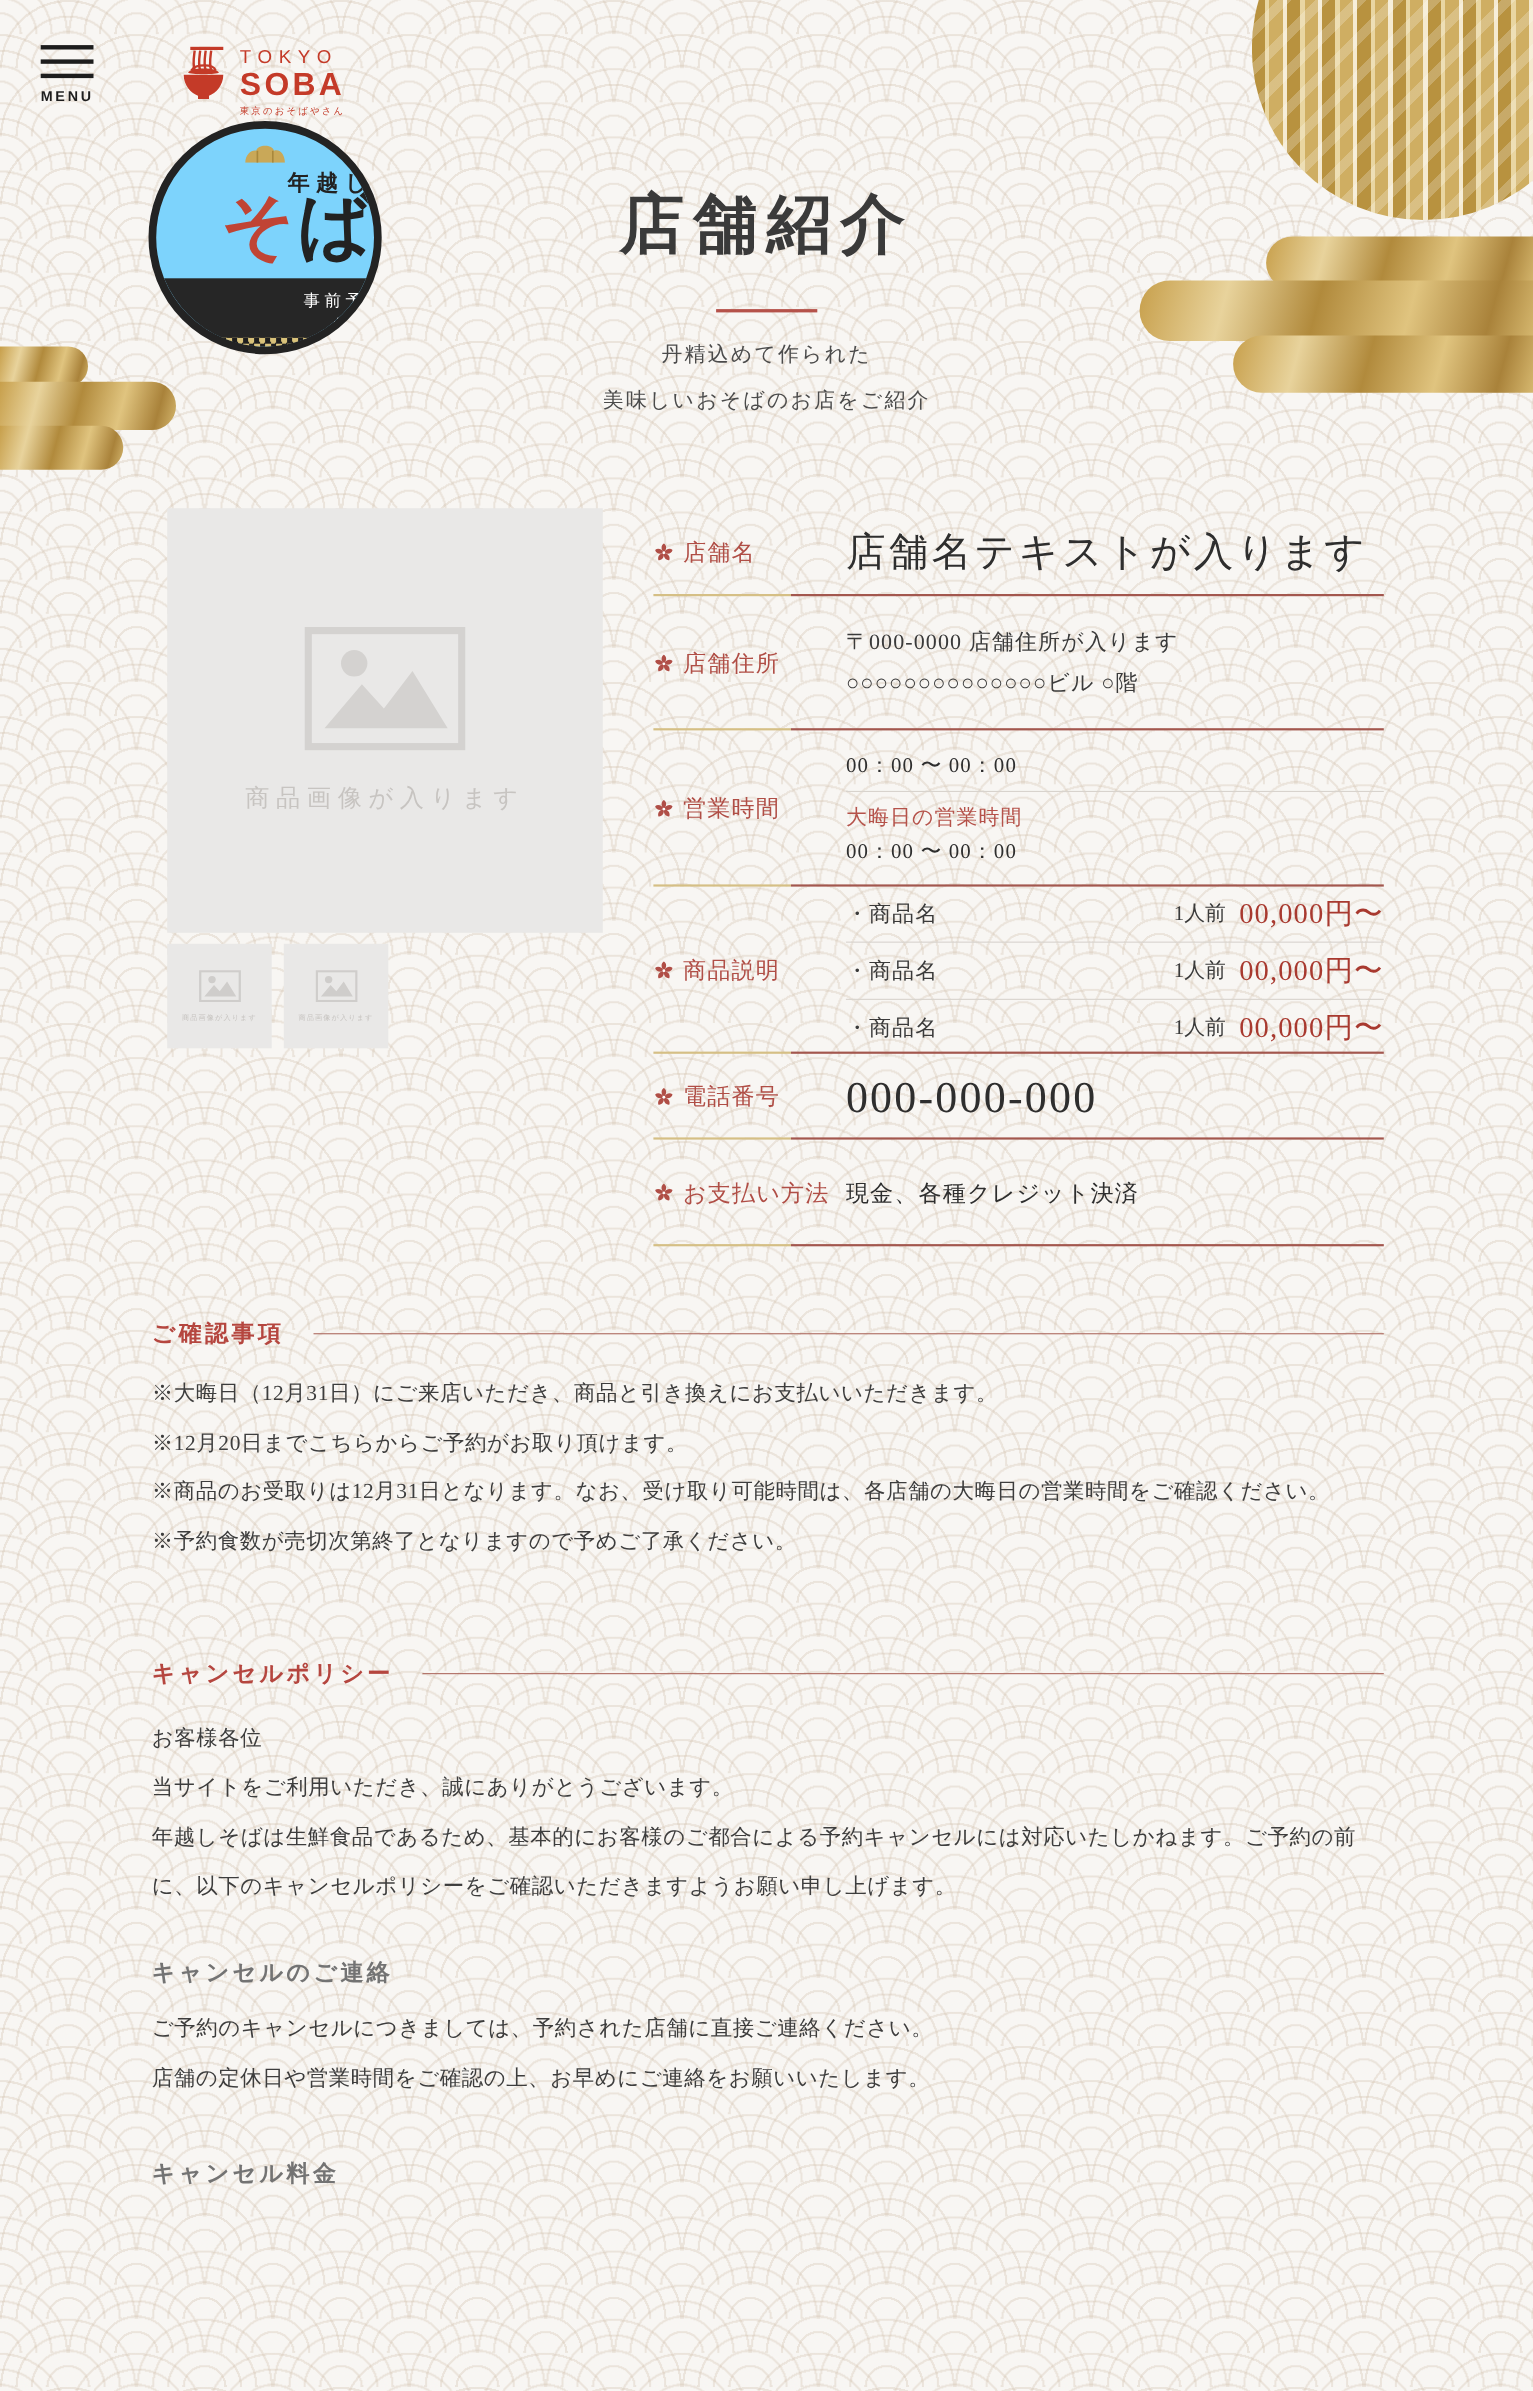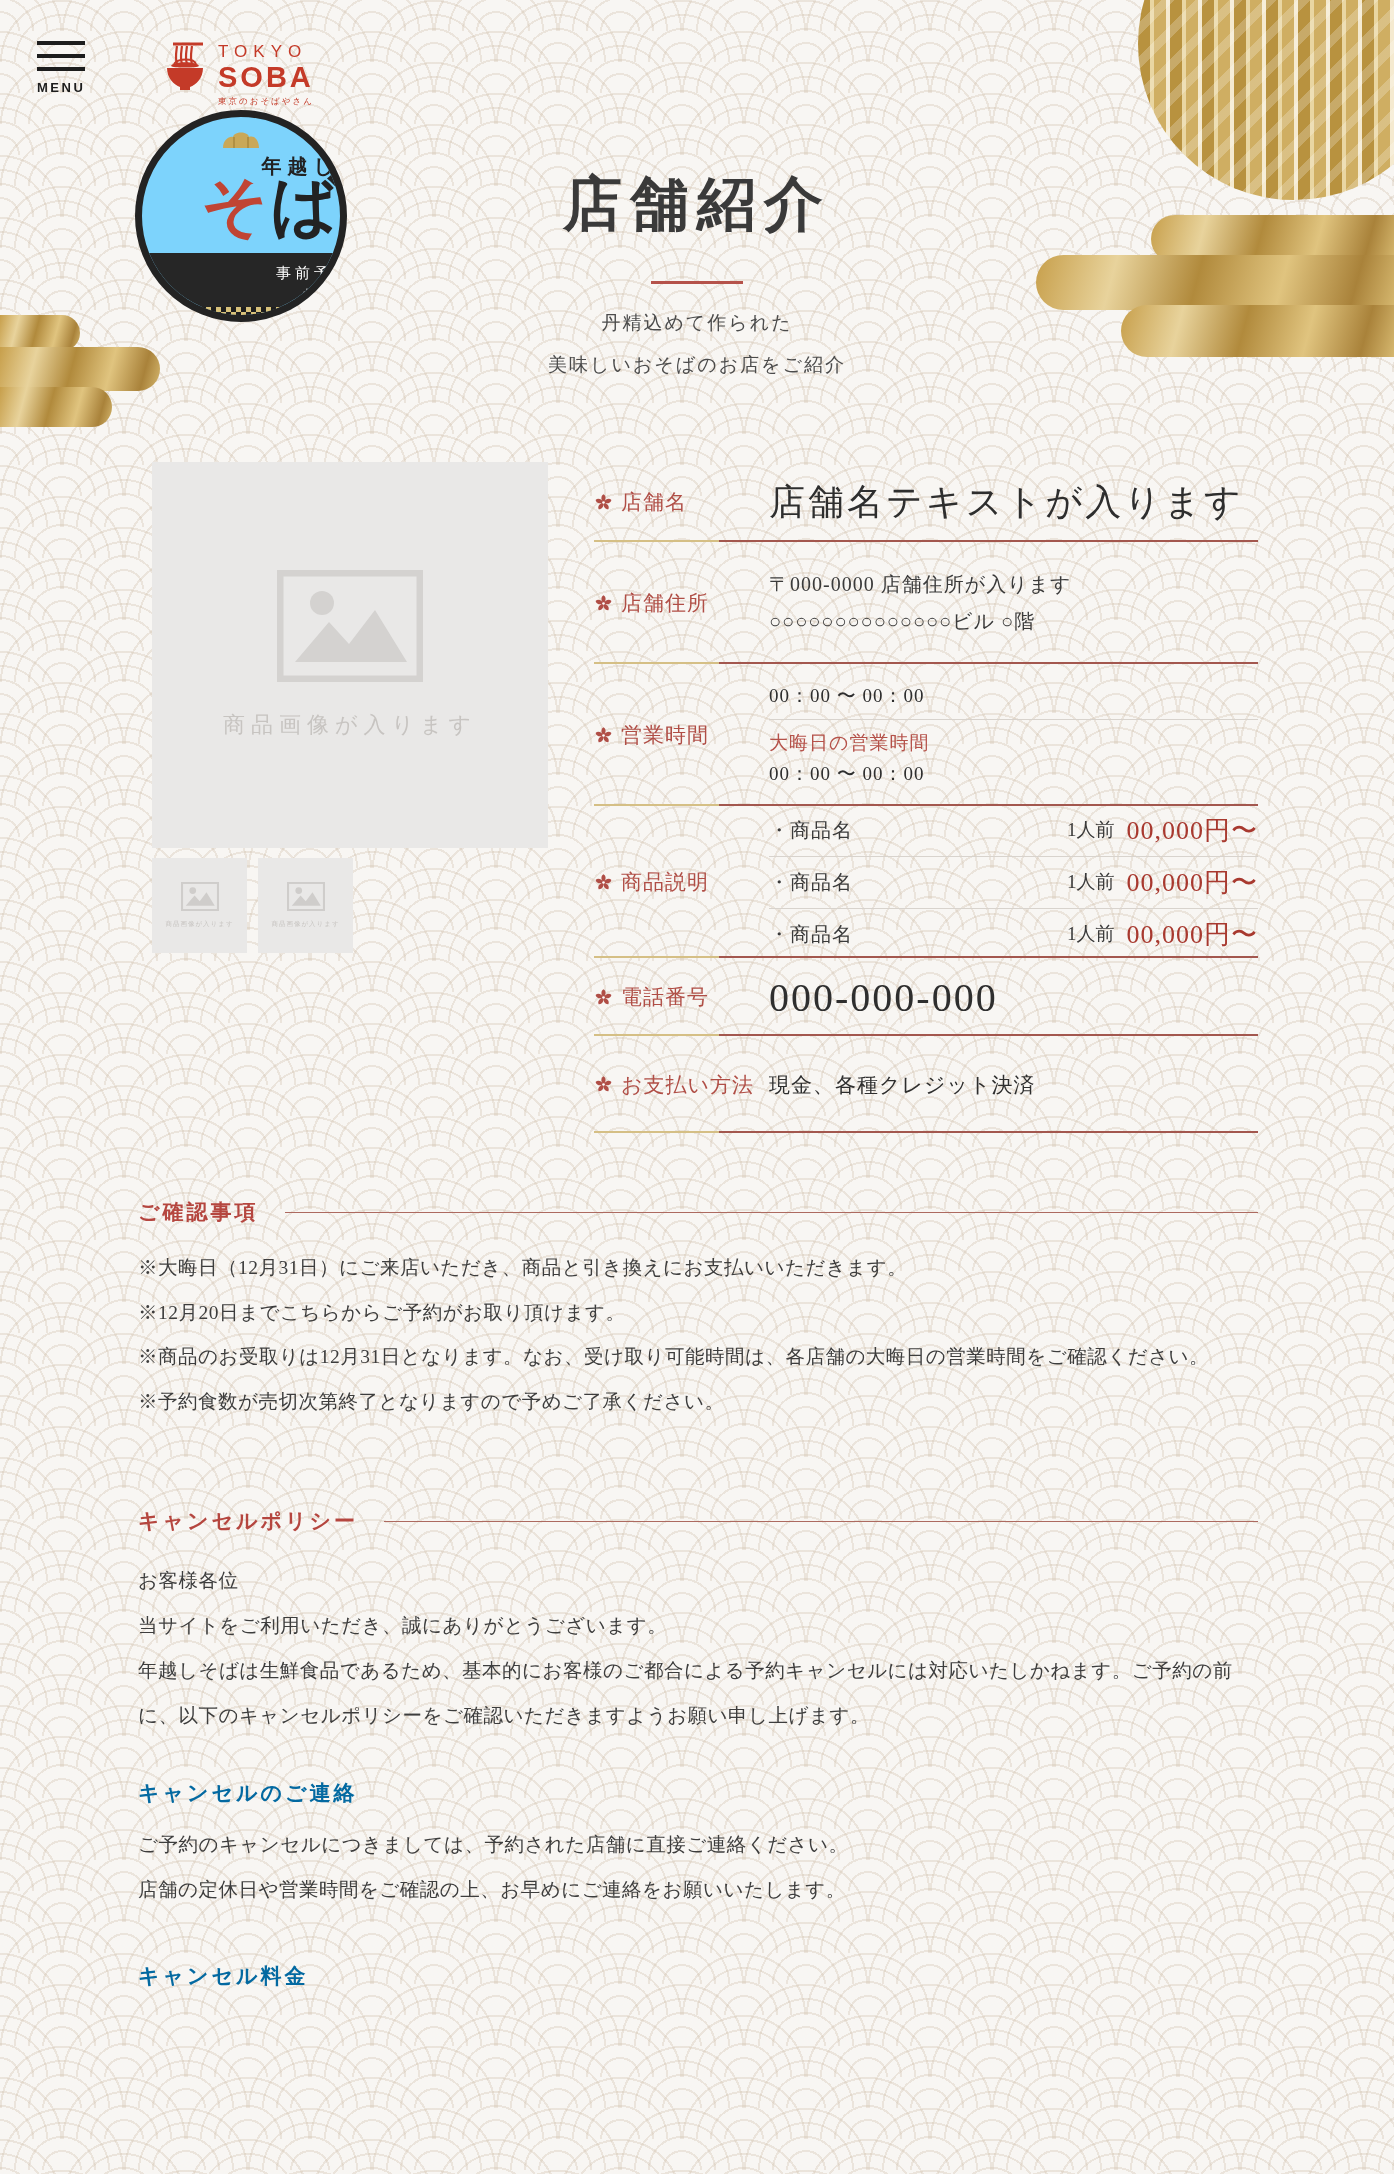--- a/index.html
+++ b/index.html
@@ -102,21 +102,21 @@
   .p-div { height:1px; background:#d8d3cd; }
   .r-tel { height:78px; }
   .r-tel .row-value { font-size:40px; letter-spacing:2px; color:#2e2e2e; }
   .r-pay { height:97px; }
   .r-pay .row-value { font-size:21px; color:#2e2e2e; letter-spacing:1px; }
 
   
   .sections { position:absolute; top:1198px; left:138px; width:1120px; }
   .sec-head { display:flex; align-items:center; gap:26px; color:#b5463f; font-size:21px; font-weight:bold; letter-spacing:3px; }
   .sec-head .rule { flex:1; height:1px; background:#ad6a60; }
-  .sub-head { color:#0369a1; font-size:21px; font-weight:bold; letter-spacing:3px; }
+  .sub-head { color:#737373; font-size:21px; font-weight:bold; letter-spacing:3px; }
   .confirm-list { list-style:none; margin-top:26px; }
   .confirm-list li { font-size:19.5px; line-height:1.62; letter-spacing:.5px; margin-bottom:13px; padding-left:30px; text-indent:-30px; }
   .policy-paras { margin-top:24px; }
   .policy-paras p, .para-block p { font-size:19.5px; line-height:2.3; letter-spacing:.5px; }
   .mt-policy { margin-top:90px; }
   .mt-contact { margin-top:40px; }
   .mt-fee { margin-top:50px; }
   .para-block { margin-top:16px; }
 </style>
 </head>

